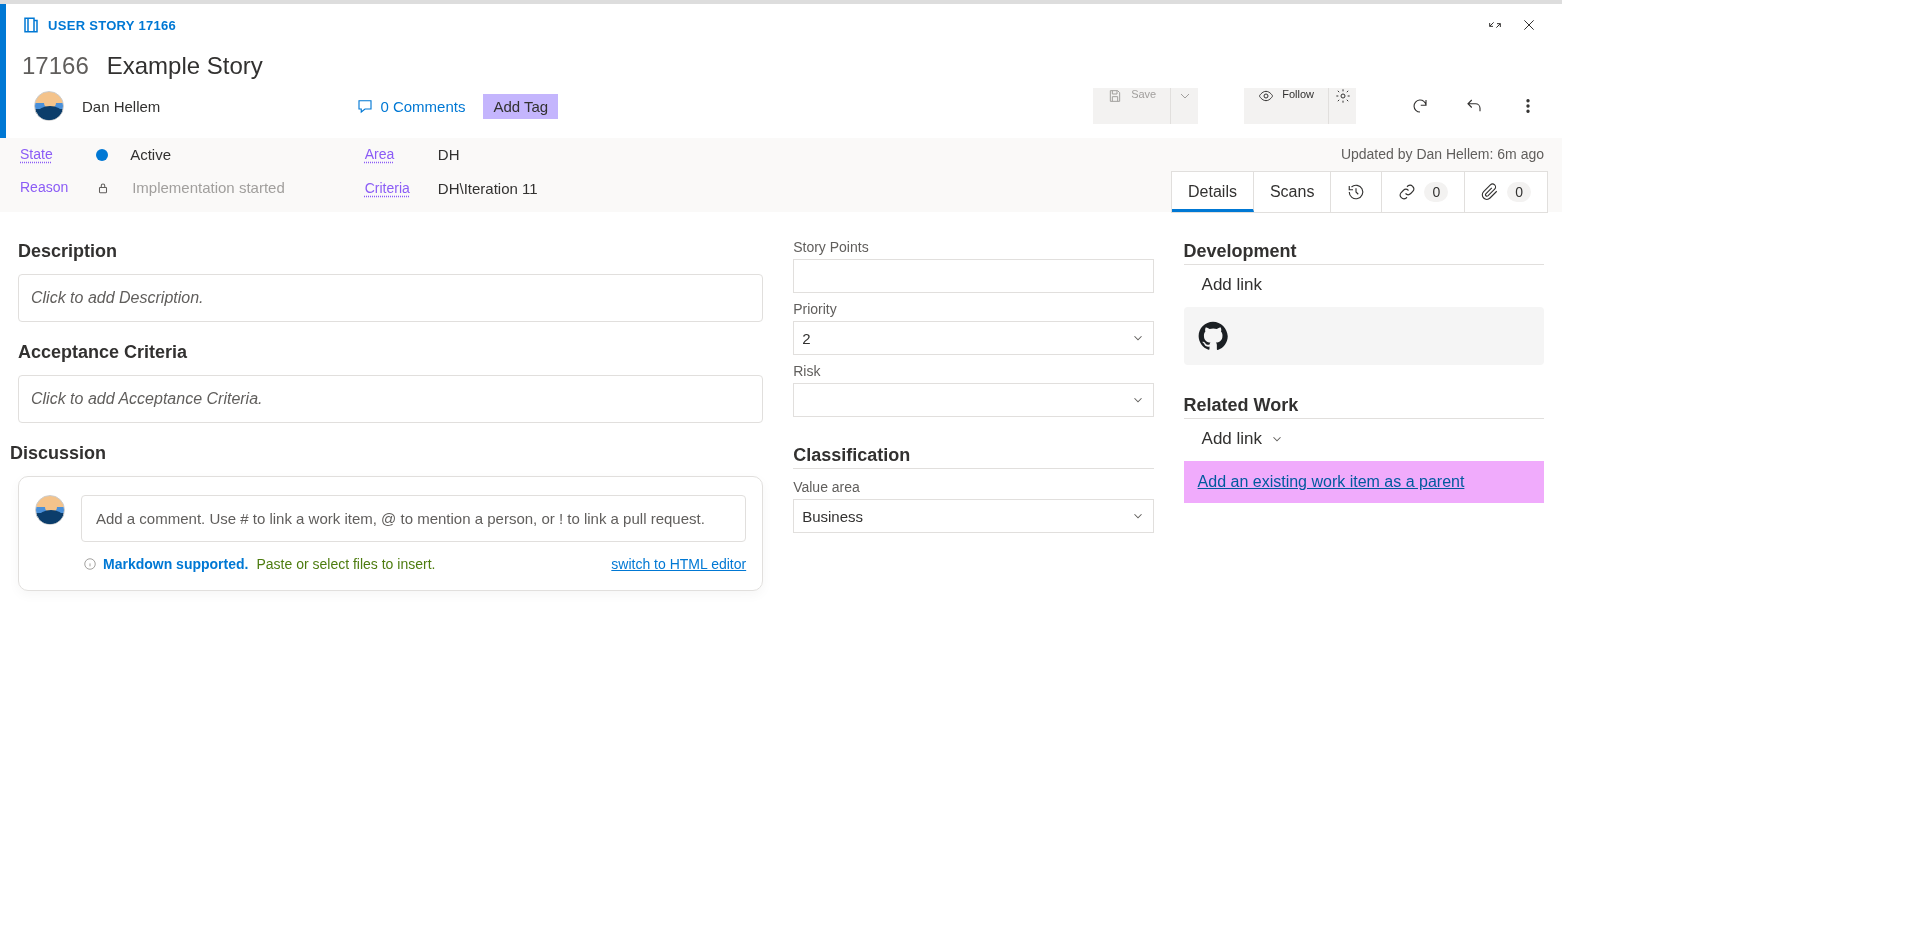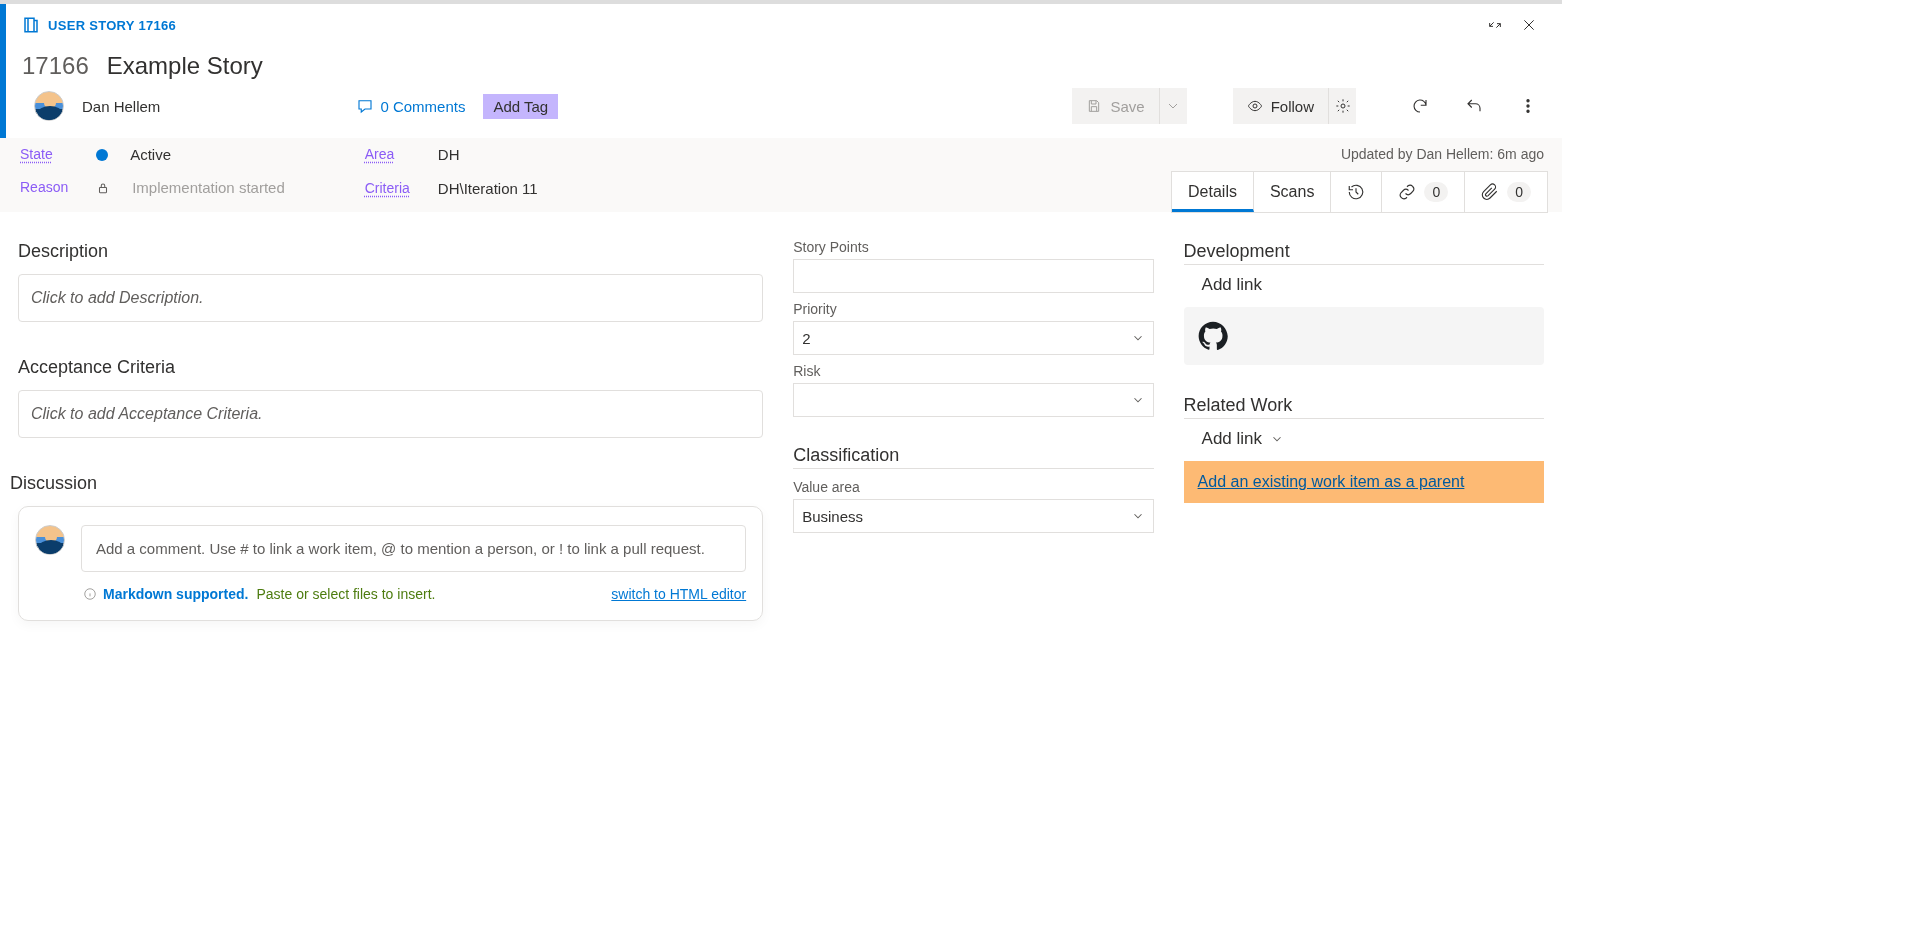--- a/index.html
+++ b/index.html
@@ -40,21 +40,21 @@
   .avatar { width:30px; height:30px; border-radius:50%; background:linear-gradient(#f4c38b 0 40%, #4a90d9 40% 60%, #0b3d6b 60%); position:relative; overflow:hidden; border:1px solid #ccc; }
   .avatar::before{content:"";position:absolute;top:5px;left:9px;width:12px;height:12px;border-radius:50%;background:#f4c38b;}
   .avatar::after{content:"";position:absolute;bottom:0;left:3px;width:24px;height:14px;border-radius:50% 50% 0 0;background:#0b3d6b;}
   .assignee { font-size:15px; }
   .cmd-gap { width:160px; }
   .comments { display:flex; align-items:center; gap:6px; color:var(--azure-blue); font-size:15px; cursor:pointer; }
   .comments svg { stroke:var(--azure-blue); width:18px; height:18px; fill:none; stroke-width:1.5; }
   .add-tag { background:#c4b5fd; padding:4px 10px; font-size:15px; cursor:pointer; }
   .cmd-spacer { flex:1; }
   .btn-group { display:flex; align-items:center; }
-  .btn { background:#f3f2f1; border:none; height:36px; padding:0 14px; display:flex; align-items:center; gap:8px; font-size:15px; cursor:pointer; color:#323130; }
+  .btn { background:#f3f2f1; border:none; height:36px; padding:0 14px; display:flex; gap:8px; font-size:11px; cursor:pointer; color:#323130; }
   .btn.disabled { color:#a19f9d; cursor:default; }
   .btn svg { width:16px; height:16px; stroke:currentColor; fill:none; stroke-width:1.5; }
   .btn-split { border-left:1px solid #e1dfdd; width:28px; padding:0; justify-content:center; }
   .btn-sep { width:10px; }
   .toolbar-icon { width:36px; height:36px; display:flex; align-items:center; justify-content:center; cursor:pointer; }
   .toolbar-icon svg { width:18px; height:18px; stroke:#323130; fill:none; stroke-width:1.5; }
 
   
   .info-bar { background:var(--panel-bg); border-bottom:1px solid #fff; position:relative; padding: 8px 18px 0 20px; display:flex; }
   .info-col { display:grid; grid-template-columns: auto auto; row-gap:16px; column-gap:28px; padding-bottom:14px; }
@@ -74,43 +74,43 @@
   .tab.active { border-bottom:3px solid var(--azure-blue); padding-bottom:7px; }
   .tab svg { width:18px; height:18px; stroke:#323130; fill:none; stroke-width:1.5; }
   .tab .badge { background:#f3f2f1; padding:2px 8px; border-radius:10px; font-size:14px; }
 
   
   .content { display:flex; padding: 18px 18px; gap:30px; }
   .col-left { width:765px; }
   .col-mid { width:370px; }
   .col-right { width:370px; }
 
-  h3.section { font-size:18px; font-weight:400; margin:10px 0 10px 0; border-bottom:1px solid var(--border); padding-bottom:2px; }
+  h3.section { font-size:18px; font-weight:700; margin:10px 0 10px 0; border-bottom:1px solid var(--border); padding-bottom:2px; }
   .col-left h3.section { border-bottom:none; }
-  .placeholder-box { border:1px solid var(--border); border-radius:4px; padding:14px 12px; color:#605e5c; font-style:italic; font-size:16px; margin-bottom:35px; cursor:text; }
+  .placeholder-box { border:1px solid var(--border); border-radius:4px; padding:14px 12px; color:#605e5c; font-style:italic; font-size:16px; margin-bottom:20px; cursor:text; }
   .discussion-box { border:1px solid var(--border); border-radius:10px; padding:18px 16px; box-shadow:0 4px 12px rgba(0,0,0,.04); }
   .disc-row { display:flex; gap:16px; align-items:flex-start; }
   .comment-input { flex:1; border:1px solid var(--border); border-radius:4px; padding:14px 14px; font-size:15px; color:#605e5c; min-height:44px; }
   .disc-foot { display:flex; align-items:center; margin-top:14px; font-size:14px; padding-left:48px; }
   .disc-foot svg { width:14px; height:14px; stroke:#605e5c; fill:none; margin-right:6px; }
   .disc-foot .md { color:var(--azure-blue); font-weight:600; margin-right:8px; cursor:pointer; }
   .disc-foot .hint { color:#4d7c0f; }
   .disc-foot .spacer { flex:1; }
   .disc-foot .switch { color:var(--azure-blue); text-decoration:underline; cursor:pointer; }
 
   .field-lbl { font-size:14px; color:#605e5c; margin-top:8px; }
   .field-input { width:100%; border:1px solid var(--border); height:34px; padding:4px 8px; font-size:15px; display:flex; align-items:center; justify-content:space-between; margin-top:4px; margin-bottom:8px; }
   .field-input.select { cursor:pointer; }
   .chevron { width:14px; height:14px; stroke:#605e5c; fill:none; stroke-width:1.8; }
 
   .add-link { font-size:17px; font-weight:400; cursor:pointer; display:flex; align-items:center; gap:8px; margin:8px 0 12px 18px; }
   .dev-panel { background:#f5f5f5; border-radius:4px; padding:14px 14px; display:flex; gap:14px; font-size:16px; line-height:1.45; }
   .dev-panel svg.gh { width:30px; height:30px; flex-shrink:0; }
   .dev-panel a { color:var(--link-blue); text-decoration:underline; cursor:pointer; }
-  .parent-link { display:block; background:#fdba74; padding:12px 14px; color:var(--link-blue); text-decoration:underline; font-size:16px; cursor:pointer; }
+  .parent-link { display:block; background:#f0abfc; padding:12px 14px; color:var(--link-blue); text-decoration:underline; font-size:16px; cursor:pointer; }
 
   .cursor { position:absolute; width:14px; height:20px; }
 </style>
 </head>
 <body>
 
 <div class="page">
   <div class="blue-strip"></div>
 
   <div class="topbar">

